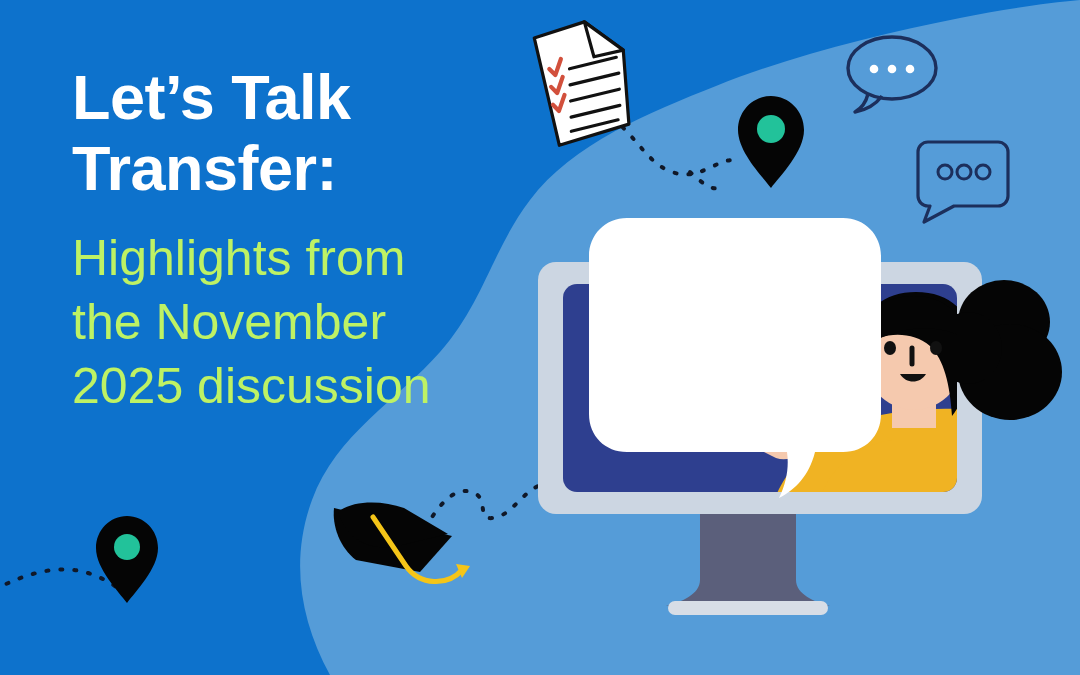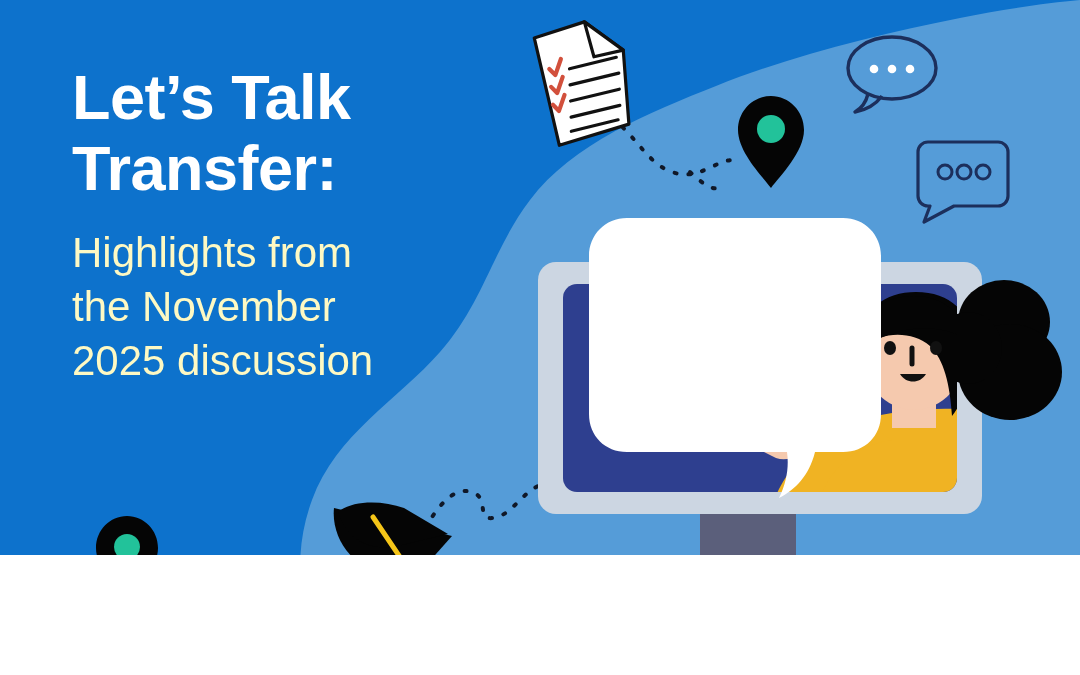--- a/index.html
+++ b/index.html
@@ -3,21 +3,21 @@
 <meta charset="utf-8">
 <style>
   html, body {
     margin: 0;
     padding: 0;
     background: #ffffff;
   }
   #canvas {
     position: relative;
     width: 1080px;
-    height: 555px;
+    height: 675px;
     overflow: hidden;
     font-family: "Liberation Sans", sans-serif;
     background: #0d72cc;
   }
   #bg-svg, #art-svg {
     position: absolute;
     left: 0;
     top: 0;
     width: 1080px;
     height: 675px;
@@ -32,22 +32,22 @@
   #headline {
     color: #ffffff;
     font-size: 63px;
     line-height: 1.13;
     font-weight: 700;
     letter-spacing: -0.5px;
     margin: 0;
     white-space: pre-line;
   }
   #subhead {
-    color: #fef9c3;
-    font-size: 42px;
+    color: #bef264;
+    font-size: 50px;
     line-height: 1.28;
     font-weight: 400;
     margin: 22px 0 0 0;
     white-space: pre-line;
   }
   #bubble-text {
     position: absolute;
     left: 593px;
     top: 252px;
     width: 268px;

